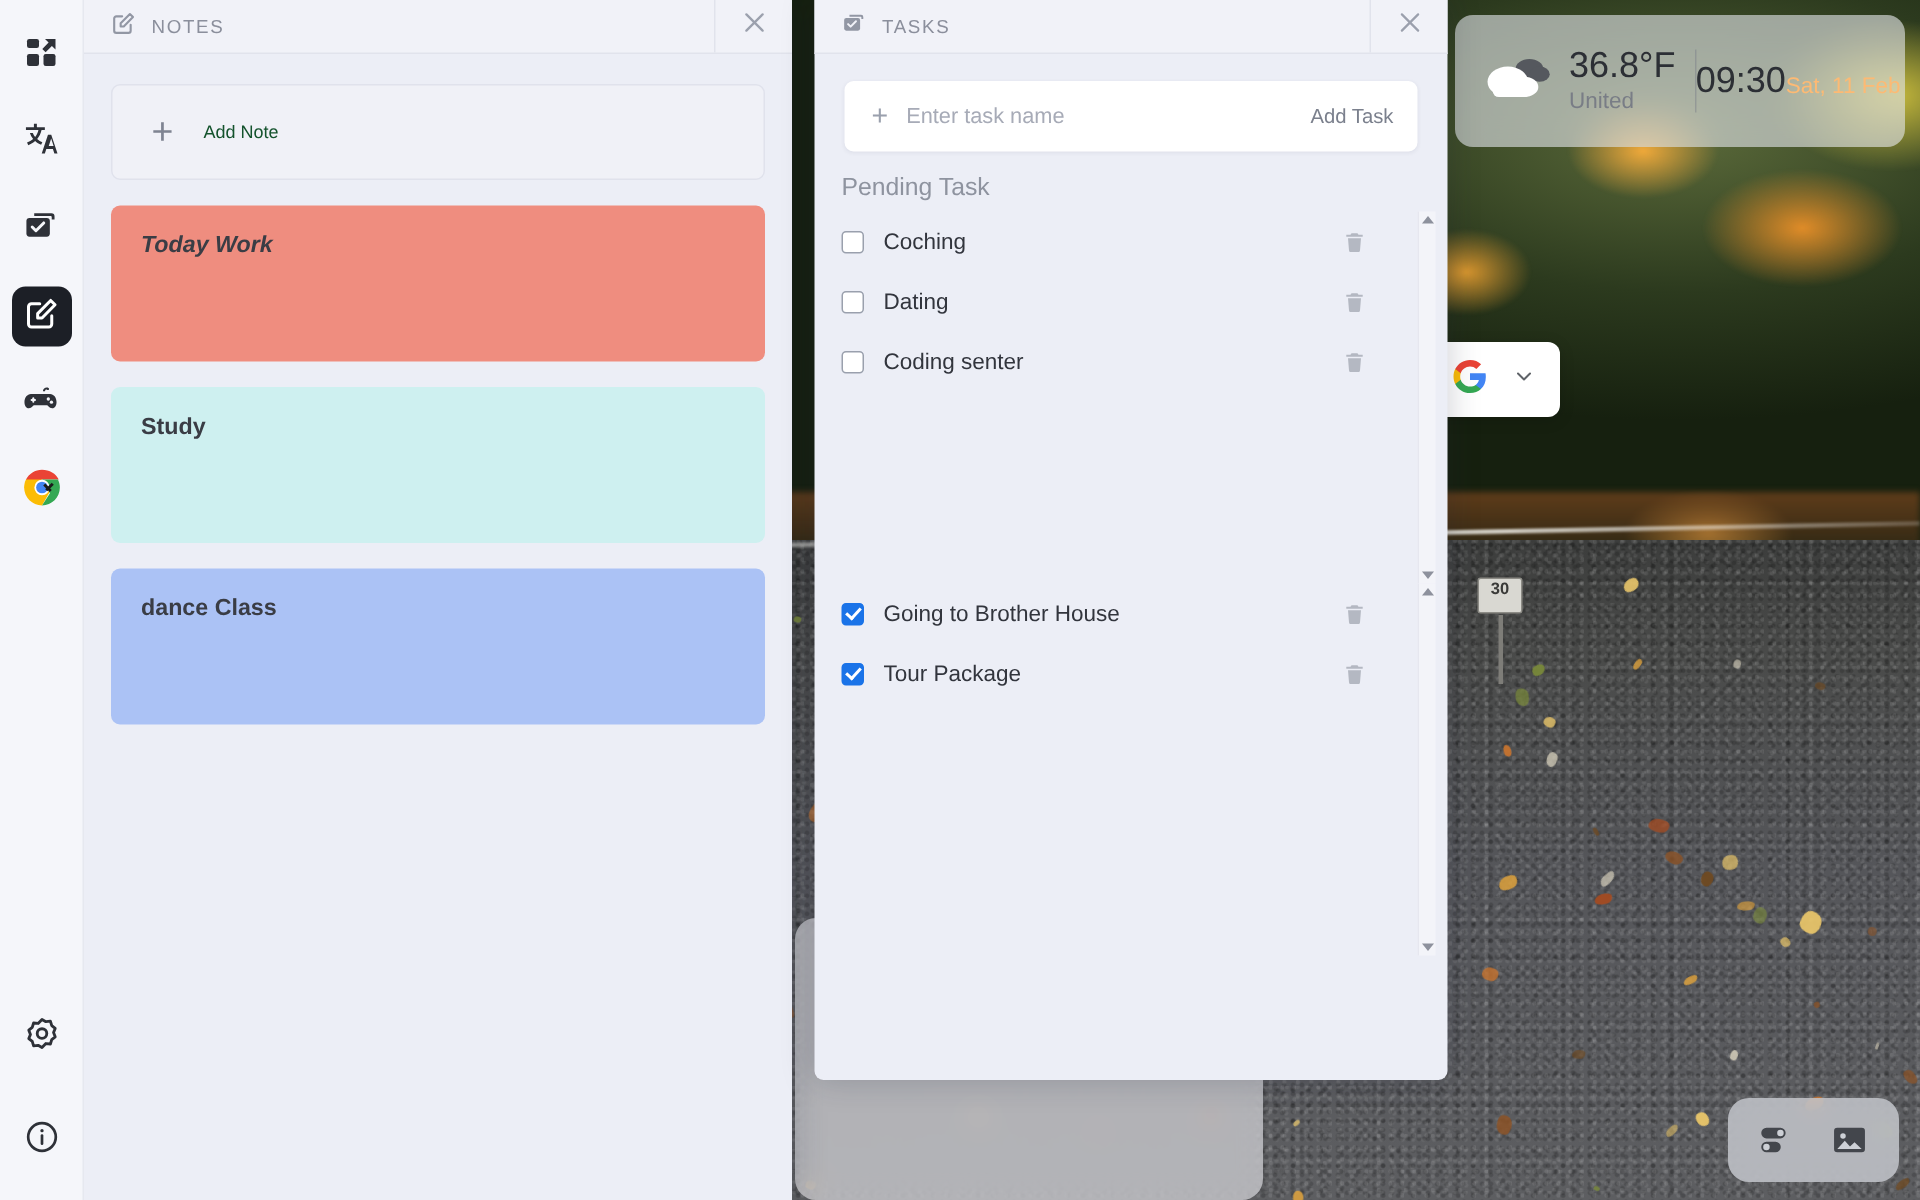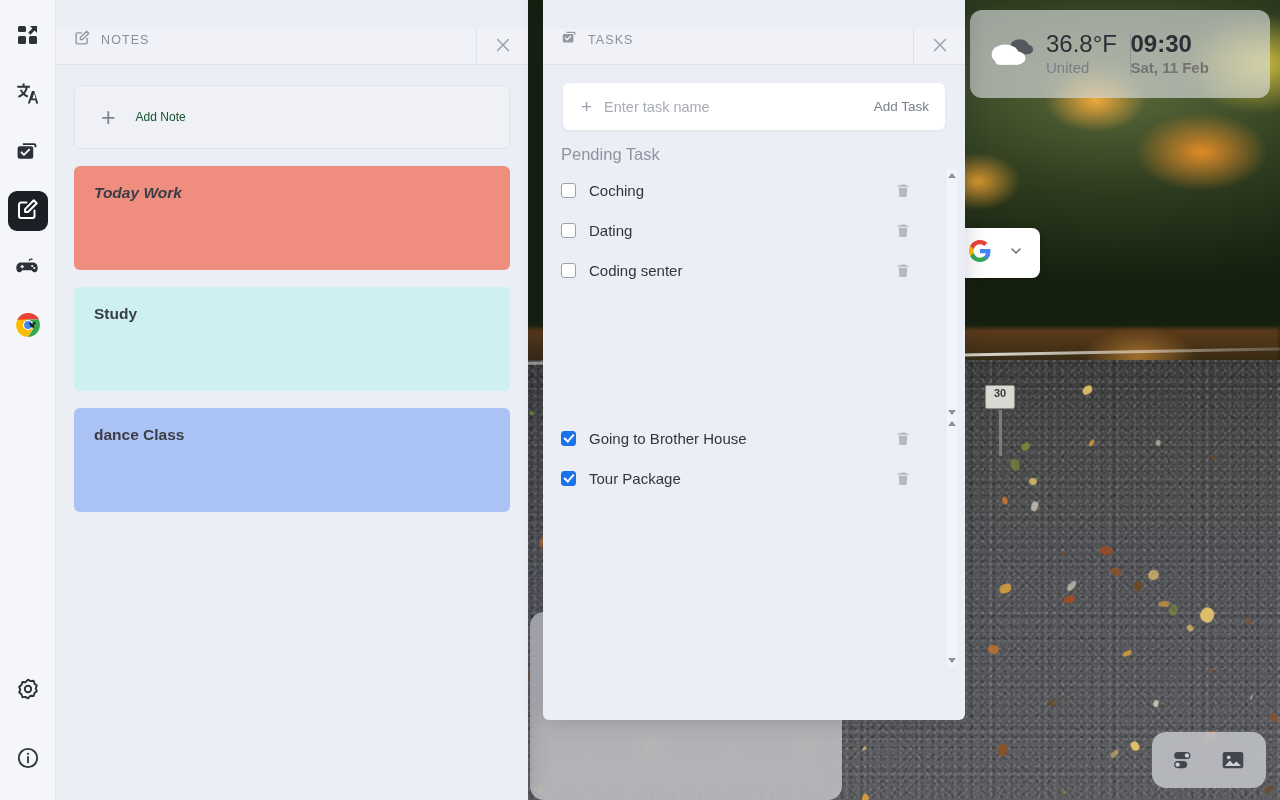--- a/index.html
+++ b/index.html
@@ -126,22 +126,22 @@
     position: absolute; top: 0; background: #eceef6;
     box-shadow: 0 0 22px rgba(30,35,60,.22);
     z-index: 30; display: flex; flex-direction: column;
   }
   #notes-panel { left: 56px; width: 472px; height: 800px; }
   #tasks-panel {
     left: 543px; width: 422px; height: 720px;
     border-radius: 0 0 6px 6px;
   }
   .panel-header {
-    height: 36px; flex: none; display: flex; align-items: flex-start;
-    background: #f1f2f8; border-bottom: 1px solid #e1e3ec; margin-top: 29px;
+    height: 36px; flex: none; display: flex; align-items: center;
+    background: #f1f2f8; border-bottom: 1px solid #e1e3ec;
   }
   .panel-title-wrap {
     flex: 1; display: flex; align-items: center; gap: 10px; padding-left: 18px;
   }
   .panel-title {
     font-size: 12.5px; letter-spacing: 1.1px; color: #8b8f9c; font-weight: 400;
   }
   .panel-close {
     width: 52px; height: 100%; display: flex; align-items: center; justify-content: center;
     border-left: 1px solid #e1e3ec; cursor: pointer; color: #9ba0ad;
@@ -211,23 +211,23 @@
   #weather-widget {
     position: absolute; left: 970px; top: 10px; width: 300px; height: 88px;
     background: rgba(225,227,232,.62); backdrop-filter: blur(10px);
     border-radius: 12px; display: flex; align-items: center; z-index: 20;
   }
   .ww-left { flex: 1; display: flex; align-items: center; padding-left: 20px; gap: 12px; }
   .ww-texts { display: flex; flex-direction: column; }
   .ww-temp { font-size: 24px; color: #2c2f35; line-height: 28px; }
   .ww-loc { font-size: 15px; color: #797d86; line-height: 20px; }
   .ww-div { width: 1px; height: 42px; background: rgba(120,125,135,.45); }
-  .ww-right { flex: 1; display: flex; flex-direction: column; align-items: flex-start; font-weight: bold; }
+  .ww-right { flex: 1; display: flex; flex-direction: row; align-items: flex-end; }
   .ww-time { font-size: 24px; color: #2c2f35; line-height: 28px; }
-  .ww-date { font-size: 15px; color: #737373; line-height: 20px; }
+  .ww-date { font-size: 15px; color: #fdba74; line-height: 20px; }
 
   
   #bottom-toolbar {
     position: absolute; right: 14px; bottom: 12px; width: 114px; height: 56px;
     background: rgba(205,208,214,.78); backdrop-filter: blur(8px);
     border-radius: 14px; display: flex; align-items: center; justify-content: center;
     gap: 22px; z-index: 20;
   }
   #bottom-toolbar .tb-btn { cursor: pointer; color: #43464c; display: flex; }
 </style>

